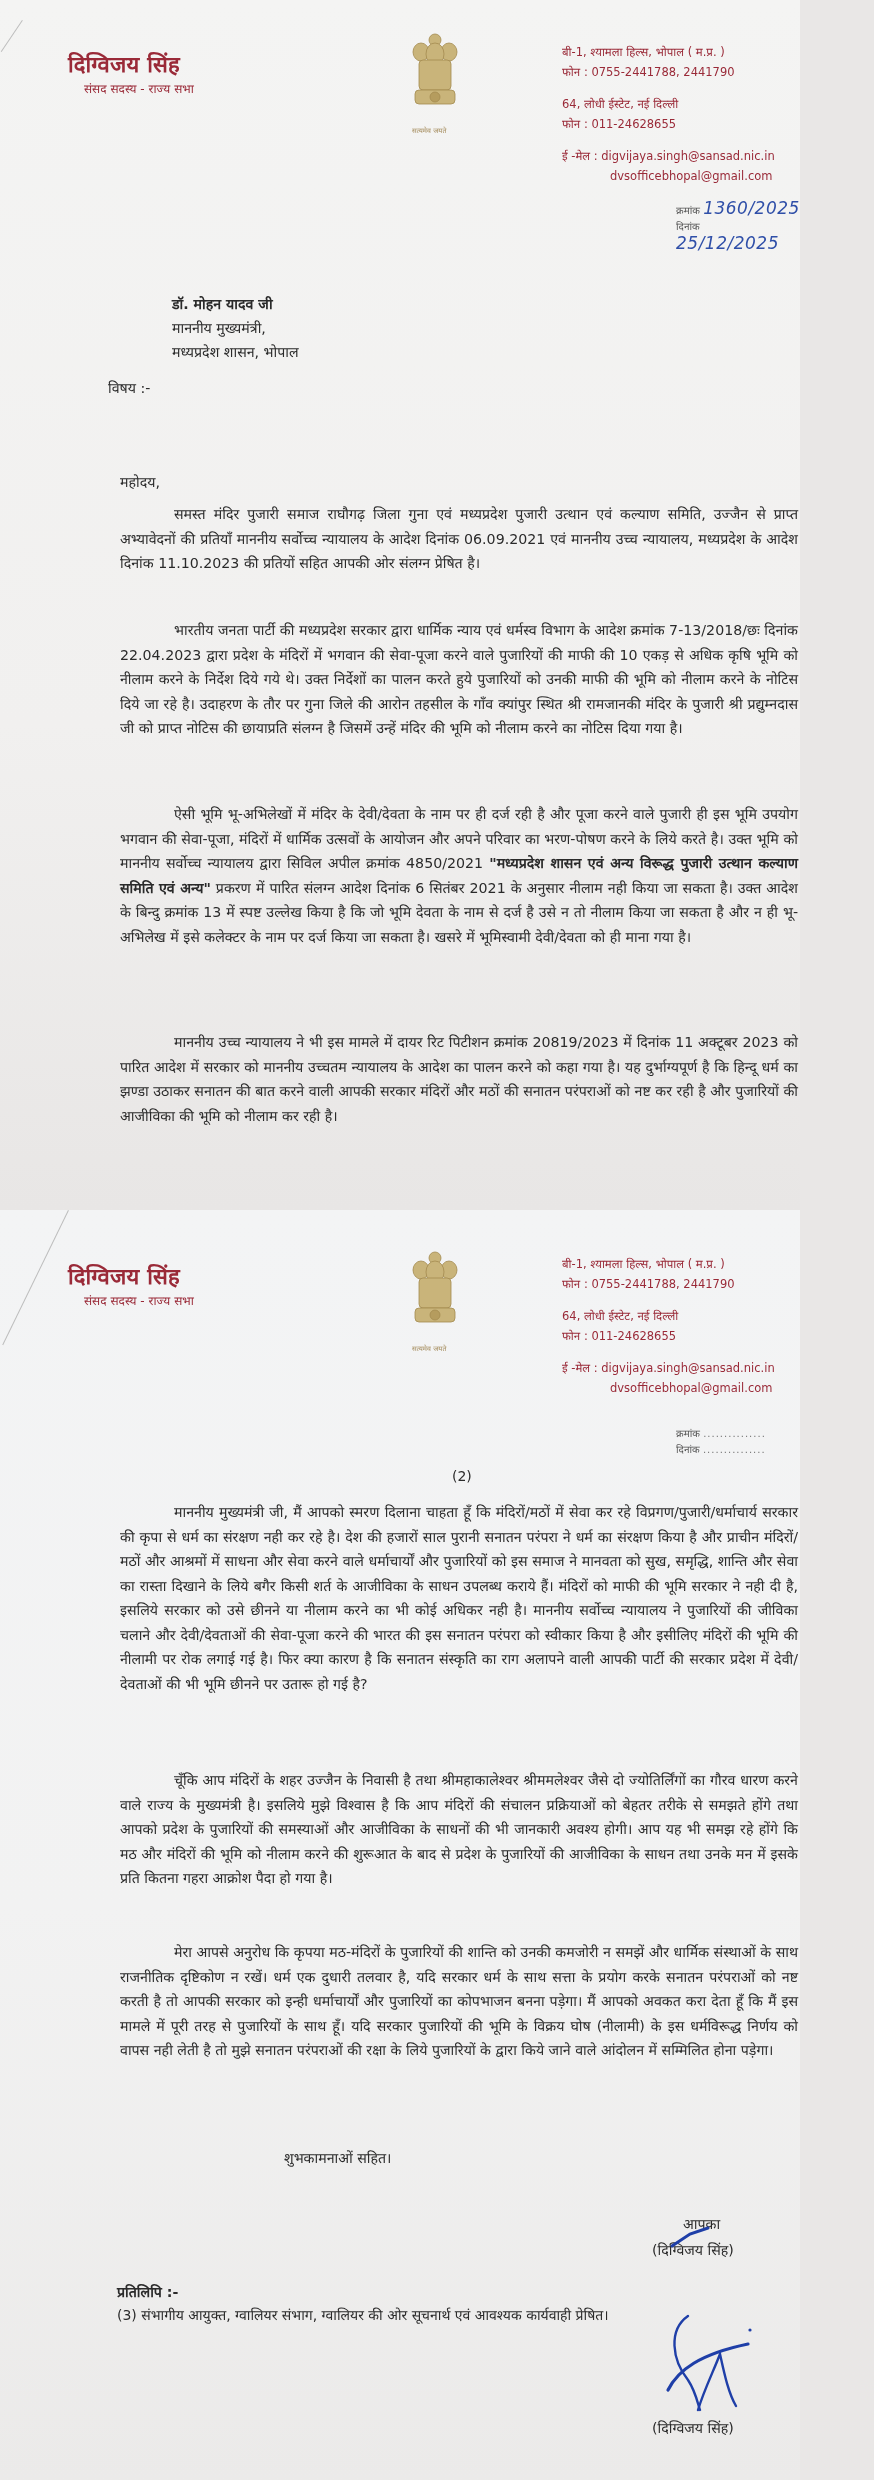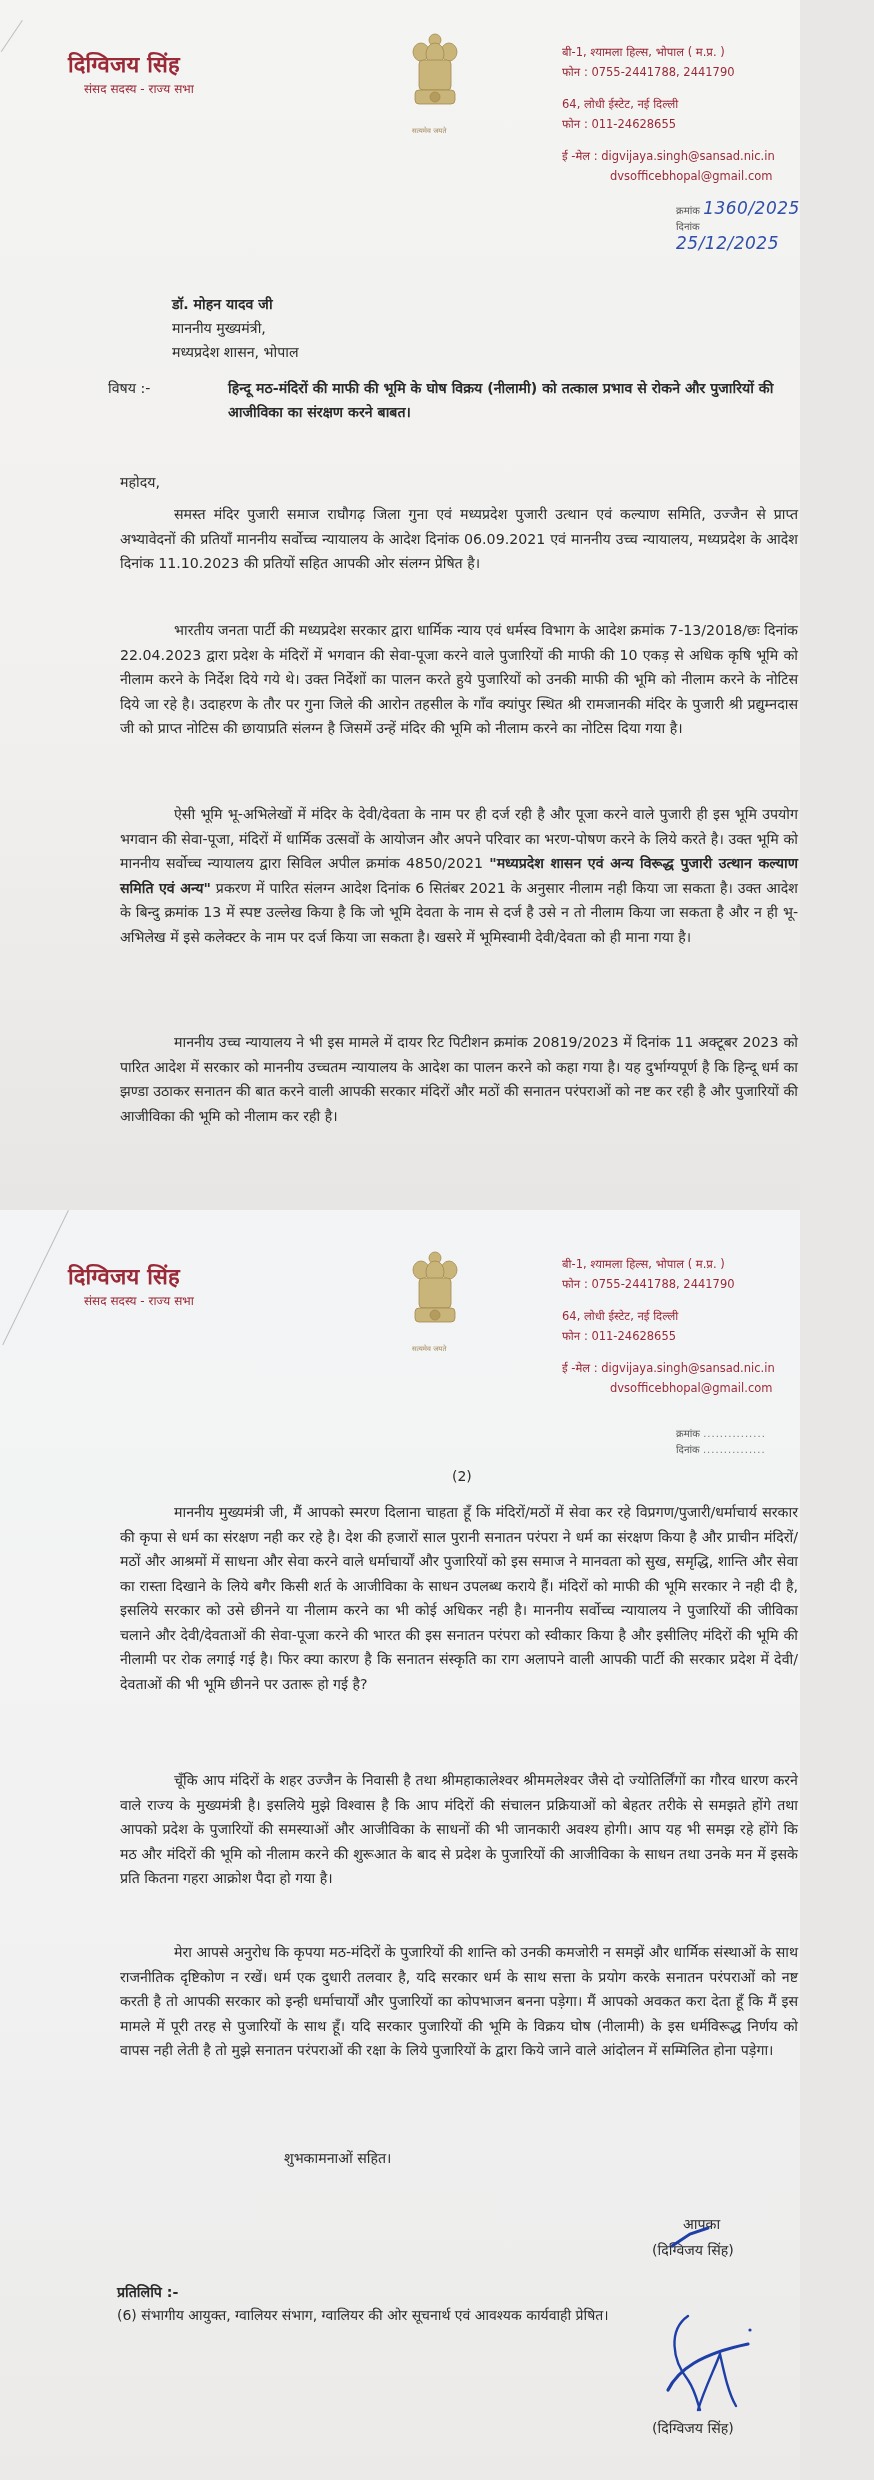--- a/index.html
+++ b/index.html
@@ -70,21 +70,20 @@
   </div>
 
 
   <div class="addr" style="top:292px;">
     <div class="b">डॉ. मोहन यादव जी</div>
     <div>माननीय मुख्यमंत्री,</div>
     <div>मध्यप्रदेश शासन, भोपाल</div>
   </div>
 
   <div class="subj-label" style="top:378px;">विषय :-</div>
-  <div class="subj-text" style="top:376px;">हिन्दू मठ-मंदिरों की माफी की भूमि के घोष विक्रय (नीलामी) को तत्काल प्रभाव से रोकने और पुजारियों की आजीविका का संरक्षण करने बाबत।</div>
 
   <div class="txt" style="top:470px;">महोदय,</div>
 
   <div class="txt ind1" style="top:502px;">समस्त मंदिर पुजारी समाज राघौगढ़ जिला गुना एवं मध्यप्रदेश पुजारी उत्थान एवं कल्याण समिति, उज्जैन से प्राप्त अभ्यावेदनों की प्रतियॉं माननीय सर्वोच्च न्यायालय के आदेश दिनांक 06.09.2021 एवं माननीय उच्च न्यायालय, मध्यप्रदेश के आदेश दिनांक 11.10.2023 की प्रतियों सहित आपकी ओर संलग्न प्रेषित है।</div>
   <div class="txt ind1" style="top:618px;">भारतीय जनता पार्टी की मध्यप्रदेश सरकार द्वारा धार्मिक न्याय एवं धर्मस्व विभाग के आदेश क्रमांक 7-13/2018/छः दिनांक 22.04.2023 द्वारा प्रदेश के मंदिरों में भगवान की सेवा-पूजा करने वाले पुजारियों की माफी की 10 एकड़ से अधिक कृषि भूमि को नीलाम करने के निर्देश दिये गये थे। उक्त निर्देशों का पालन करते हुये पुजारियों को उनकी माफी की भूमि को नीलाम करने के नोटिस दिये जा रहे है। उदाहरण के तौर पर गुना जिले की आरोन तहसील के गॉंव क्यांपुर स्थित श्री रामजानकी मंदिर के पुजारी श्री प्रद्युम्नदास जी को प्राप्त नोटिस की छायाप्रति संलग्न है जिसमें उन्हें मंदिर की भूमि को नीलाम करने का नोटिस दिया गया है।</div>
   <div class="txt ind1" style="top:802px;"><span>ऐसी भूमि भू-अभिलेखों में मंदिर के देवी/देवता के नाम पर ही दर्ज रही है और पूजा करने वाले पुजारी ही इस भूमि उपयोग भगवान की सेवा-पूजा, मंदिरों में धार्मिक उत्सवों के आयोजन और अपने परिवार का भरण-पोषण करने के लिये करते है। उक्त भूमि को माननीय सर्वोच्च न्यायालय द्वारा सिविल अपील क्रमांक 4850/2021 </span><span class="bold">"मध्यप्रदेश शासन एवं अन्य विरूद्ध पुजारी उत्थान कल्याण समिति एवं अन्य"</span><span> प्रकरण में पारित संलग्न आदेश दिनांक 6 सितंबर 2021 के अनुसार नीलाम नही किया जा सकता है। उक्त आदेश के बिन्दु क्रमांक 13 में स्पष्ट उल्लेख किया है कि जो भूमि देवता के नाम से दर्ज है उसे न तो नीलाम किया जा सकता है और न ही भू-अभिलेख में इसे कलेक्टर के नाम पर दर्ज किया जा सकता है। खसरे में भूमिस्वामी देवी/देवता को ही माना गया है।</span></div>
   <div class="txt ind1" style="top:1030px;">माननीय उच्च न्यायालय ने भी इस मामले में दायर रिट पिटीशन क्रमांक 20819/2023 में दिनांक 11 अक्टूबर 2023 को पारित आदेश में सरकार को माननीय उच्चतम न्यायालय के आदेश का पालन करने को कहा गया है। यह दुर्भाग्यपूर्ण है कि हिन्दू धर्म का झण्डा उठाकर सनातन की बात करने वाली आपकी सरकार मंदिरों और मठों की सनातन परंपराओं को नष्ट कर रही है और पुजारियों की आजीविका की भूमि को नीलाम कर रही है।</div>
 </div>
 
 <div class="page" id="page2">
@@ -130,21 +129,21 @@
 
   <div class="closing" style="left:284px;top:938px;">शुभकामनाओं सहित।</div>
   <div class="closing" style="left:683px;top:1004px;">आपका</div>
   <div class="closing" style="left:652px;top:1030px;">(दिग्विजय सिंह)</div>
   <svg class="sig" style="left:668px;top:1016px;" width="50" height="24" viewBox="0 0 50 24">
     <path d="M4 20 L22 8 L40 2" stroke="#1f3fa8" stroke-width="3" fill="none" stroke-linecap="round"></path>
   </svg>
 
   <div class="cc-head" style="top:1072px;">प्रतिलिपि :-</div>
   <div class="cc" style="top:1094px;">
-    <div>(6) संभागीय आयुक्त, ग्वालियर संभाग, ग्वालियर की ओर सूचनार्थ एवं आवश्यक कार्यवाही प्रेषित।</div>
+    <div>(3) संभागीय आयुक्त, ग्वालियर संभाग, ग्वालियर की ओर सूचनार्थ एवं आवश्यक कार्यवाही प्रेषित।</div>
   </div>
 
   <svg class="sig" style="left:648px;top:1100px;" width="110" height="110" viewBox="0 0 110 110">
     <path d="M40 6 C20 20 24 50 40 70 C48 82 50 95 52 100" stroke="#1f3fa8" stroke-width="2.4" fill="none" stroke-linecap="round"></path>
     <path d="M20 80 C30 60 52 44 100 34" stroke="#1f3fa8" stroke-width="3.2" fill="none" stroke-linecap="round"></path>
     <path d="M50 100 C56 80 66 60 72 44 C76 62 80 82 88 96" stroke="#1f3fa8" stroke-width="2.4" fill="none" stroke-linecap="round"></path>
     <circle cx="102" cy="20" r="1.6" fill="#1f3fa8"></circle>
   </svg>
 
   <div class="closing" style="left:652px;top:1208px;">(दिग्विजय सिंह)</div>

